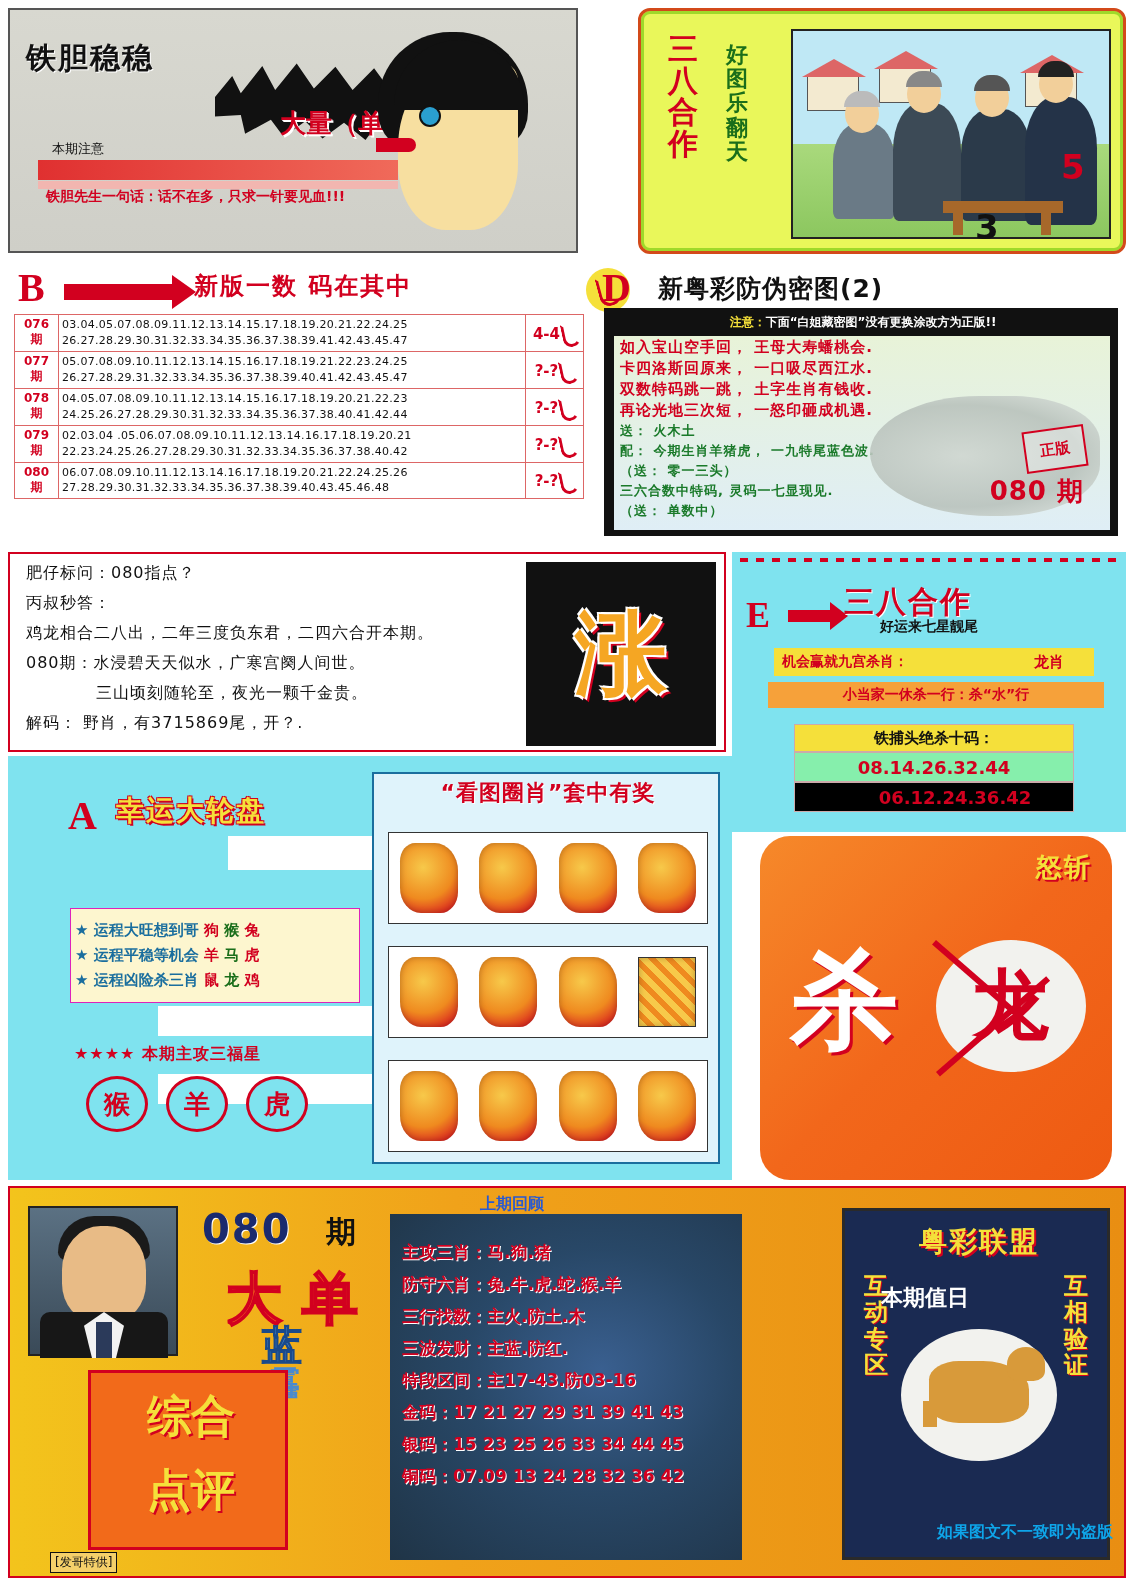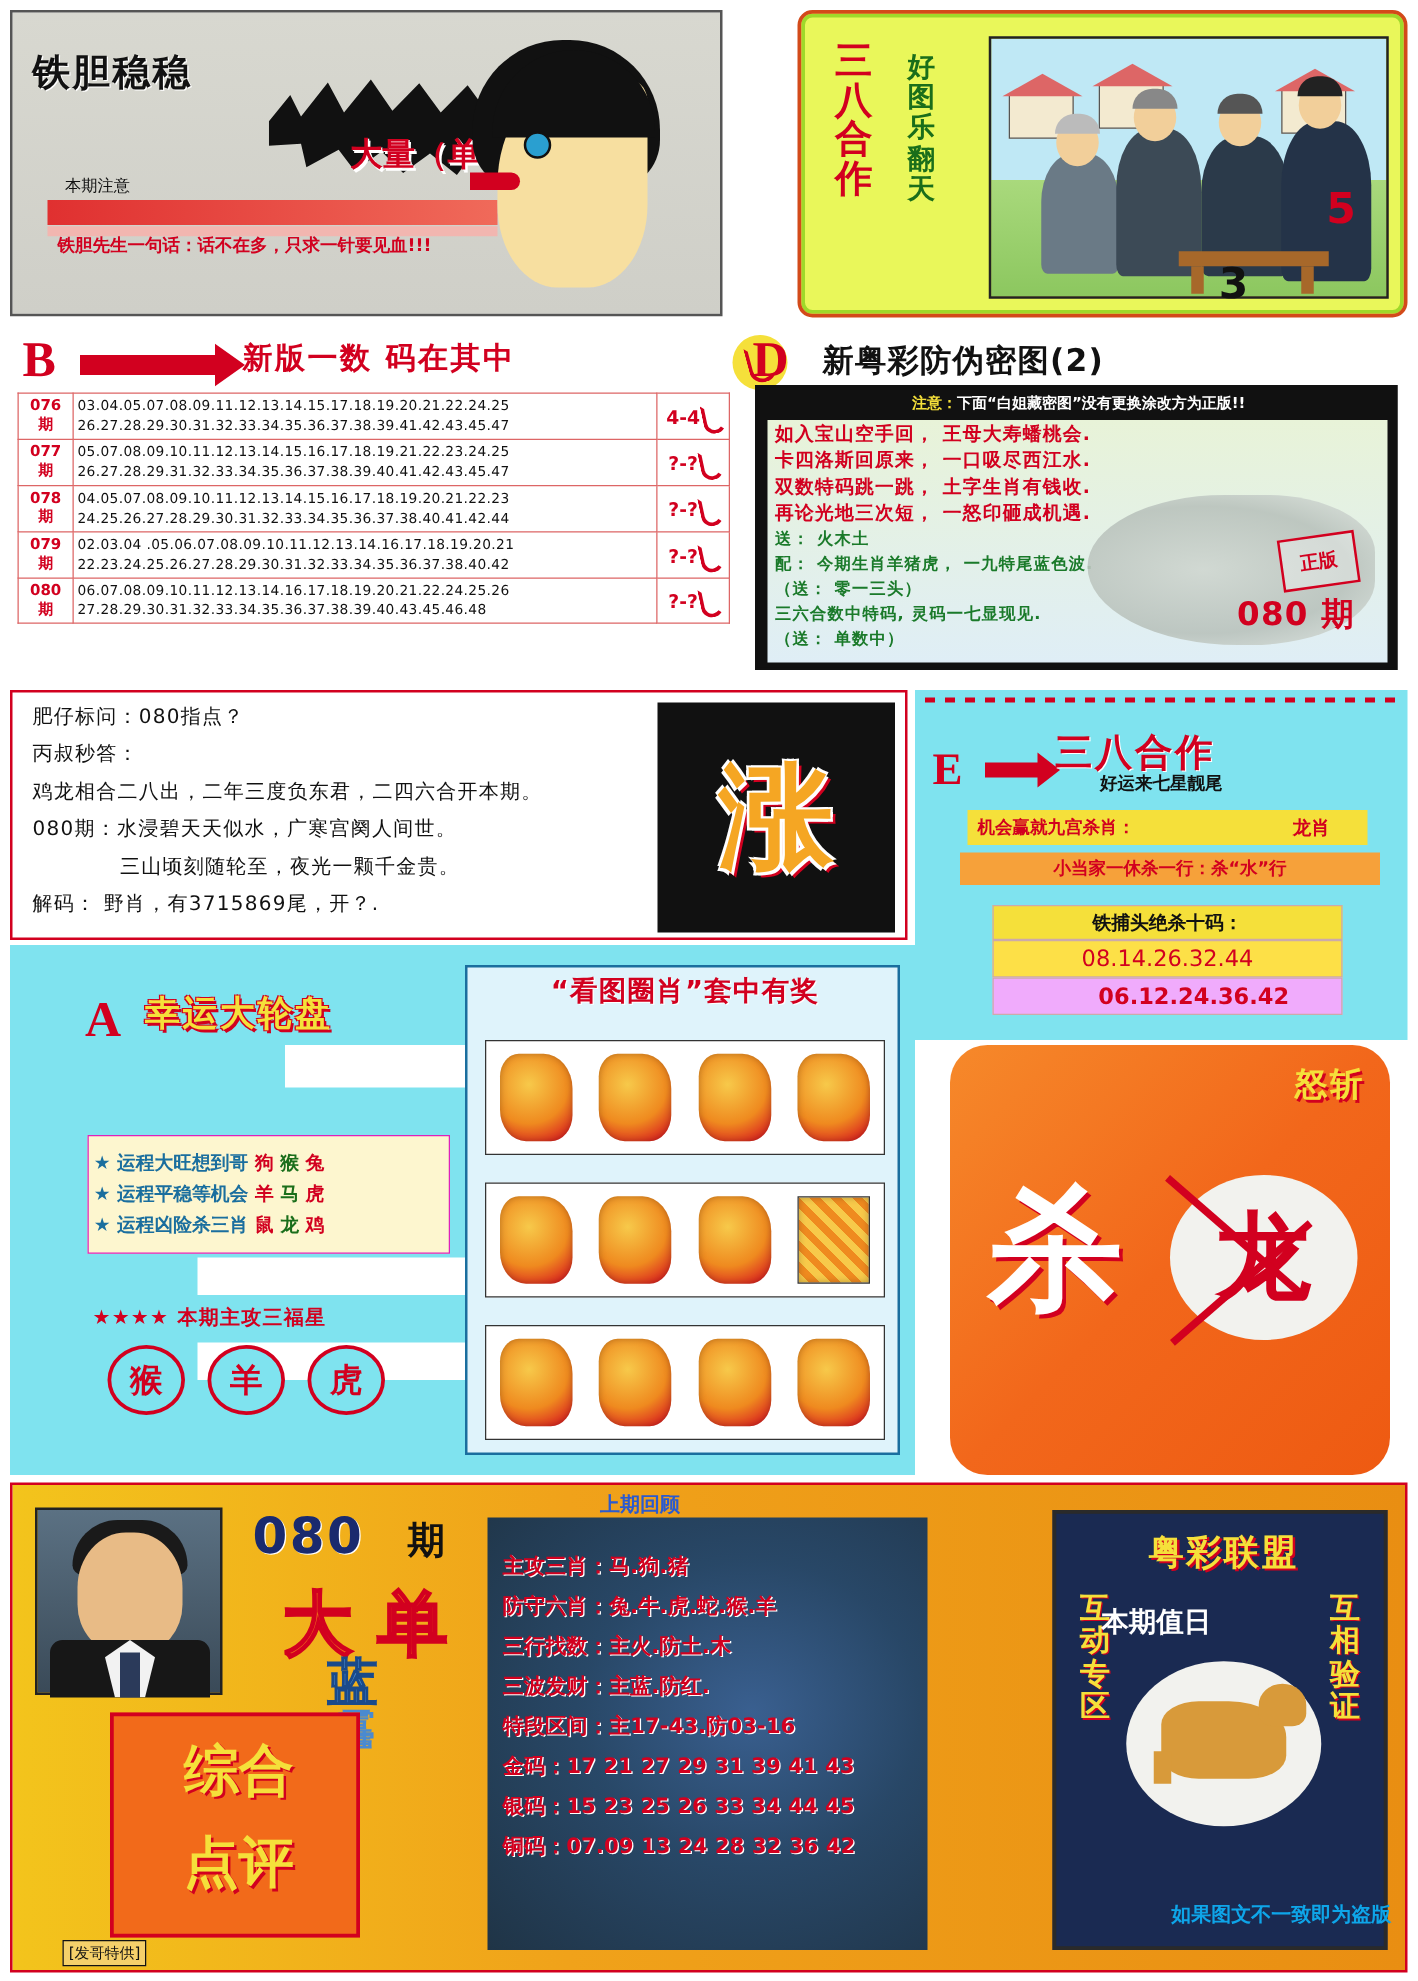--- a/index.html
+++ b/index.html
@@ -212,24 +212,24 @@
     background:#f5e03a; display:flex; align-items:center; }
   #e-row1 .t { font-size:14px; font-weight:bold; color:#d2001f; margin-left:8px; }
   #e-row1 .v { font-size:15px; font-weight:bold; color:#d2001f; margin-left:auto; margin-right:30px;}
   #e-row2 { position:absolute; left:36px; top:130px; width:336px; height:26px;
     background:#f6a13a; display:flex; align-items:center; justify-content:center;
     font-size:14px; font-weight:bold; color:#d2001f;}
   #e-row3 { position:absolute; left:62px; top:172px; width:280px; height:28px;
     background:#f5e03a; display:flex;align-items:center;justify-content:center;
     font-size:15px; font-weight:bold; color:#111; border:1px solid #caa;}
   #e-row4 { position:absolute; left:62px; top:200px; width:280px; height:30px;
-    background:#fde047; display:flex;align-items:center;justify-content:center;
-    font-size:18px; font-weight:normal; color:#d2001f; border:1px solid #caa;}
+    background:#86efac; display:flex;align-items:center;justify-content:center;
+    font-size:18px; font-weight:bold; color:#d2001f; border:1px solid #caa;}
   #e-row5 { position:absolute; left:62px; top:230px; width:280px; height:30px;
-    background:#f0abfc; display:flex;align-items:center;justify-content:center;
+    background:#000000; display:flex;align-items:center;justify-content:center;
     font-size:18px; font-weight:bold; color:#d2001f; border:1px solid #caa;padding-left:42px;}
 
   
   #cyan-zone { left:8px; top:756px; width:724px; height:424px; background:#7fe3ef; }
   #a-letter { position:absolute; left:60px; top:36px; font-size:40px; font-weight:bold;
     color:#d2001f; font-family:"Liberation Serif",serif; }
   #a-title { position:absolute; left:108px; top:36px; font-size:28px; font-weight:bold;
     color:#f5e03a; letter-spacing:2px;
     text-shadow:2px 2px 0 #d2001f,-1px -1px 0 #d2001f,1px -1px 0 #d2001f,-1px 1px 0 #d2001f; }
   #a-whitebar1{position:absolute;left:220px;top:80px;width:310px;height:34px;background:#fff;}

